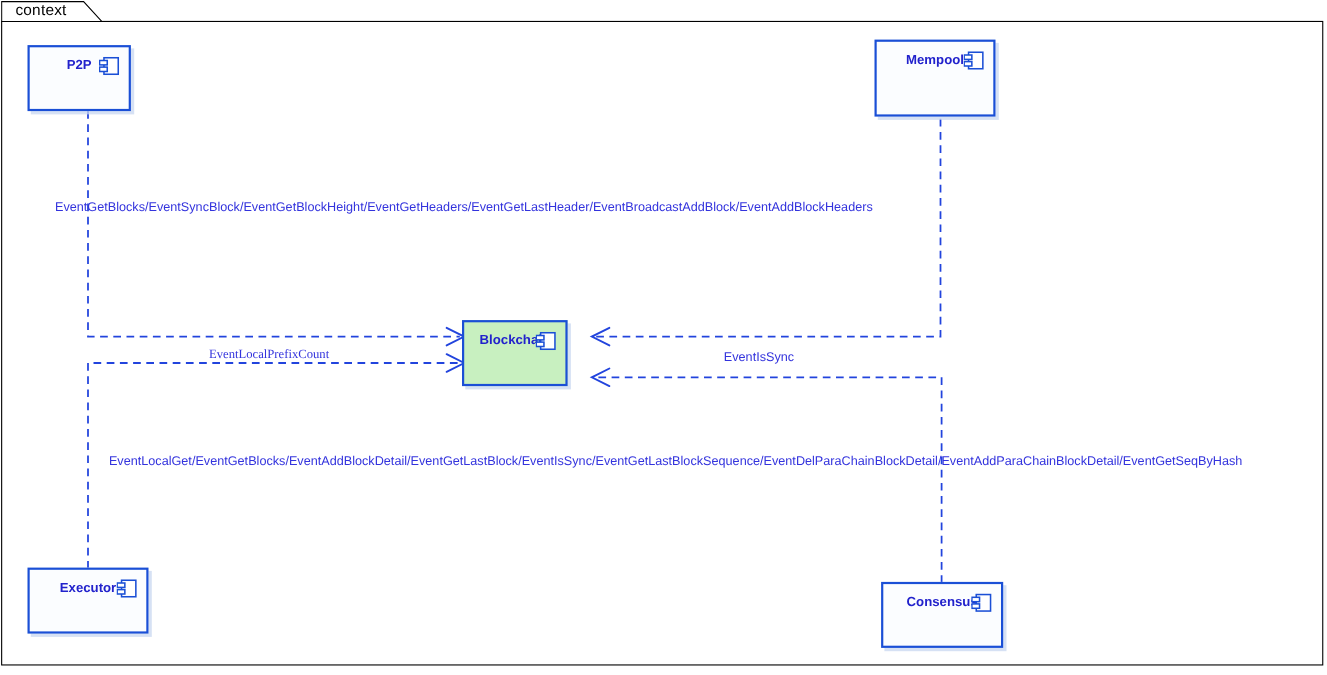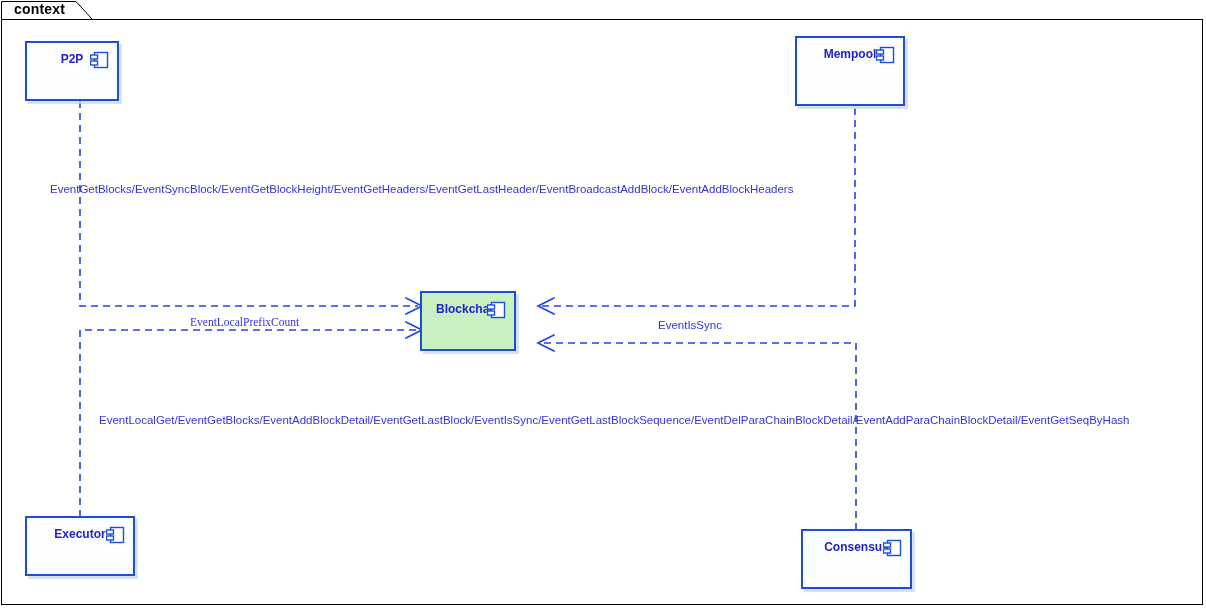--- a/index.html
+++ b/index.html
@@ -34,21 +34,21 @@
     top: 1px;
     width: 92px;
     height: 19px;
   }
   #frame-tab svg { display: block; }
   #frame-tab-label {
     position: absolute;
     left: 14px;
     top: 1px;
     font-size: 14px;
-    font-weight: bold;
+    font-weight: normal;
     color: #000000;
     letter-spacing: 0.2px;
     line-height: 17px;
     white-space: nowrap;
   }
 
   
   .component {
     position: absolute;
     box-sizing: border-box;

